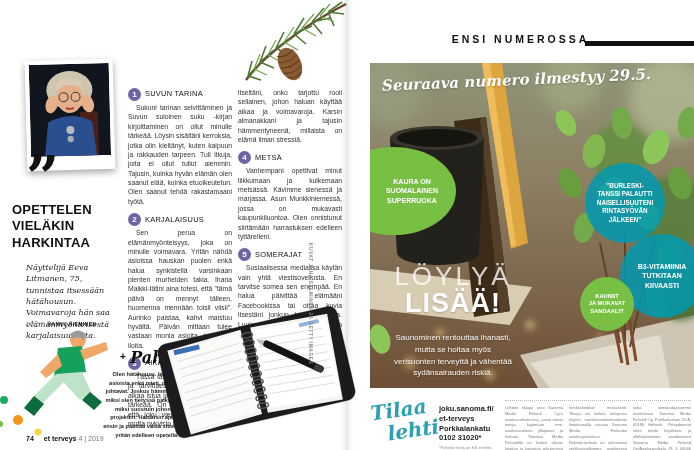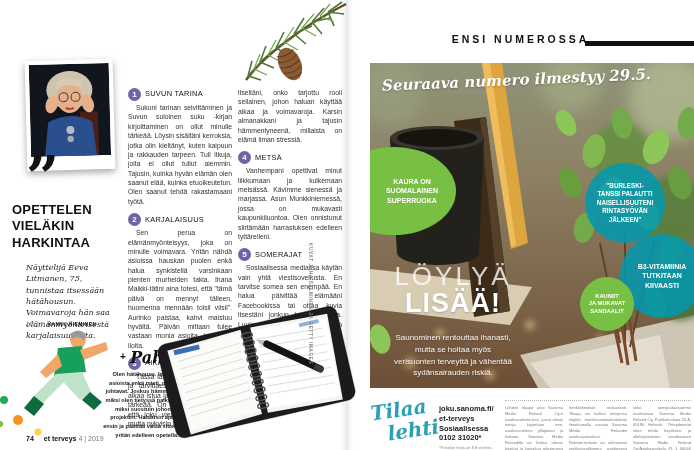--- a/index.html
+++ b/index.html
@@ -374,21 +374,21 @@
   </div>
 
   <div class="tilaa">
     <span>Tilaa</span>
     <span class="line2">lehti</span>
   </div>
 
   <div class="contact">
     <div>joku.sanoma.fi/</div>
     <div>et-terveys</div>
-    <div>Sosiaalisessa</div>
+    <div>Porkkalankatu</div>
     <div>0102 31020*</div>
     <div class="contact-note">*Puhelun hinta on 8,8 snt/min.</div>
   </div>
 
   <div class="legal">
     <div class="legal-col">Lehden tilaajat ovat Sanoma Media Finland Oy:n asiakasrekisterissä, jossa olevia tietoja käytetään mm. asiakassuhteen ylläpitoon ja hoitoon. Sanoma Media Finlandilla on lisäksi oikeus käyttää ja luovuttaa rekisterissä olevia tietoja perusteltuja käyttötarkoituksia varten, kuten suoramarkkinointiin, etämyyntiin ja markkinatutkimuksiin</div>
     <div class="legal-col">henkilötietolain mukaisesti. Tilaaja voi kieltää tietojensa käytön markkinointitarkoituksiin ilmoittamalla asiasta Sanoma Media Finlandin asiakaspalveluun. Rekisteriseloste on nähtävissä verkkosivuillamme osoitteessa https://oma.sanoma.fi/ postiasetukset/tietosuojalauseke</div>
     <div class="legal-col">sekä toimipaikassamme osoitteessa Sanoma Media Finland Oy, Porkkalankatu 20 A, 00180 Helsinki. Yhteydenotot tulee tehdä kirjallisina ja allekirjoitettuina osoitteeseen Sanoma Media Finland Oy/Asiakaspalvelu, PL 1, 00040 Sanoma tai henkilökohtaisesti rekisterinpitäjän luona.</div>
   </div>
 </div>

